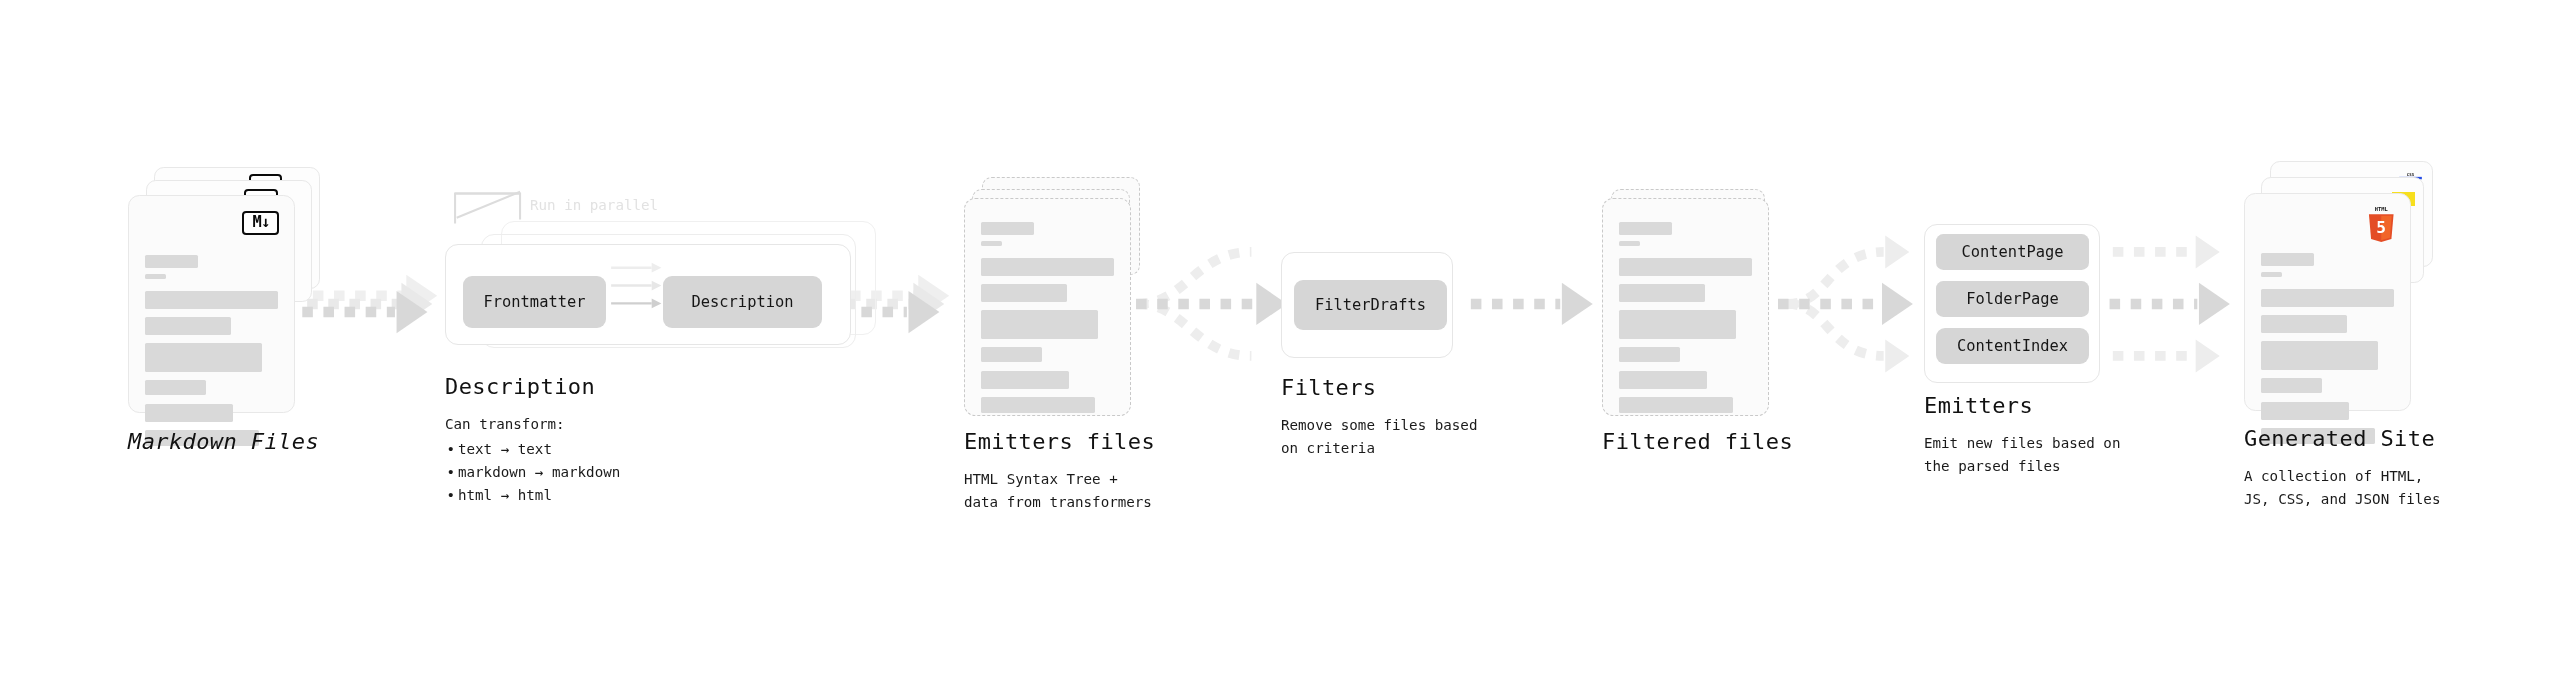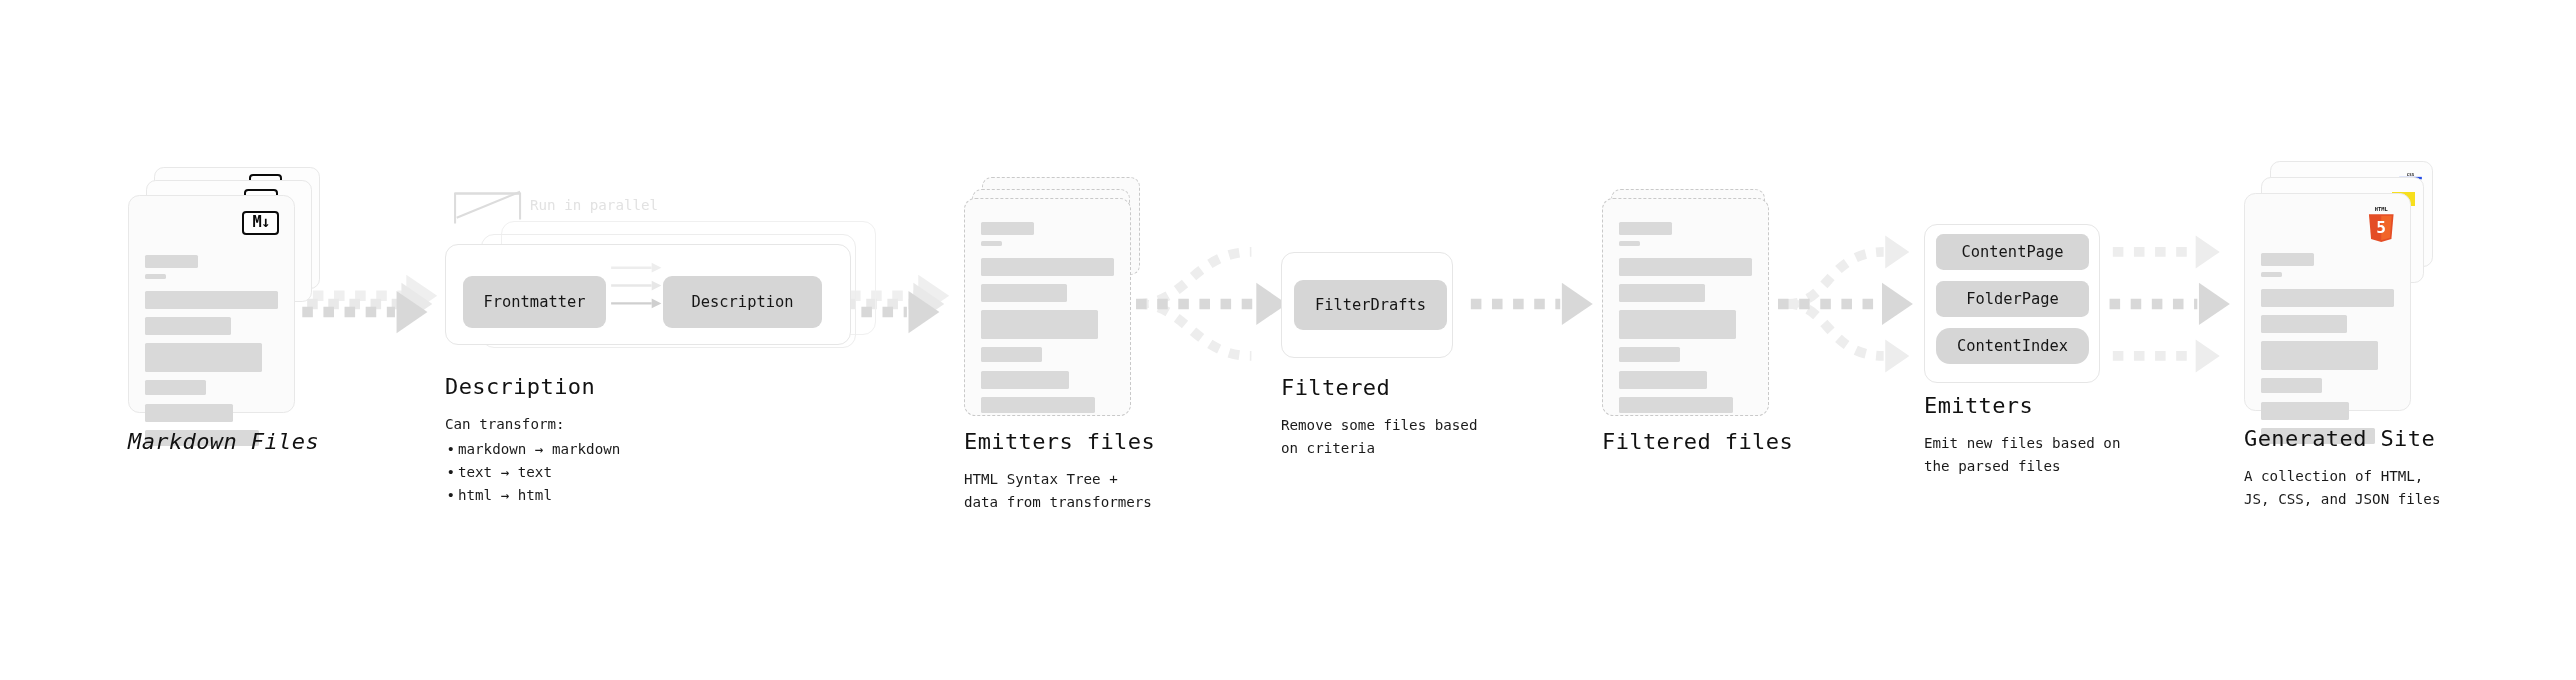--- a/index.html
+++ b/index.html
@@ -239,22 +239,22 @@
       <line x1="0" y1="56" x2="50" y2="56" stroke="#cfcfcf" stroke-width="3"></line>
       <polygon points="50,50 62,56 50,62" fill="#cfcfcf"></polygon>
     </svg>
 
     <div style="position:absolute; left:530px; top:197px; font-size:14.2px; color:#e2e2e2; white-space:nowrap;">Run in parallel</div>
 
     <div class="caption" style="left:445px; top:374px; width:341px;">
       <div class="title">Description</div>
       <div class="sub">Can transform:</div>
       <ul>
+        <li>text → text</li>
         <li>markdown → markdown</li>
-        <li>text → text</li>
         <li>html → html</li>
       </ul>
     </div>
   </div>
 
   <div>
     <div class="doccard dashed" style="left:982px; top:177px; width:158px; height:98px; border-radius:9.8px;"></div>
     <div class="doccard dashed" style="left:972px; top:189px; width:158px; height:98px; border-radius:9.8px;"></div>
 
     <div class="doccard dashed" style="left:964px; top:198px; width:167px; height:218px;">
@@ -275,21 +275,21 @@
       <div class="sub">HTML Syntax Tree +
 data from transformers</div>
     </div>
   </div>
 
   <div>
     <div class="panel" style="left:1281px; top:252px; width:172px; height:106px;"></div>
     <div class="pill" style="left:1294px; top:280px; width:153px; height:50px;">FilterDrafts</div>
 
     <div class="caption" style="left:1281px; top:375px; width:276px;">
-      <div class="title">Filtered</div>
+      <div class="title">Filters</div>
       <div class="sub">Remove some files based
 on criteria</div>
     </div>
   </div>
 
   <div>
     <div class="doccard dashed" style="left:1611px; top:189px; width:154px; height:89px; border-radius:9.8px;"></div>
 
     <div class="doccard dashed" style="left:1602px; top:198px; width:167px; height:218px;">
       <div class="bars" style="top:23px; left:16.3px; right:16.3px; gap:8.1px;">
@@ -306,21 +306,21 @@
 
     <div class="caption" style="left:1602px; top:429px; width:276px;">
       <div class="title">Filtered files</div>
     </div>
   </div>
 
   <div>
     <div class="panel" style="left:1924px; top:224px; width:176px; height:159px;"></div>
     <div class="pill" style="left:1936px; top:234px; width:153px; height:36px; border-radius:7.3px;">ContentPage</div>
     <div class="pill" style="left:1936px; top:281px; width:153px; height:36px; border-radius:7.3px;">FolderPage</div>
-    <div class="pill" style="left:1936px; top:328px; width:153px; height:36px; border-radius:14px;">ContentIndex</div>
+    <div class="pill" style="left:1936px; top:328px; width:153px; height:36px; border-radius:9px;">ContentIndex</div>
 
     <div class="caption" style="left:1924px; top:393px; width:293px;">
       <div class="title">Emitters</div>
       <div class="sub">Emit new files based on
 the parsed files</div>
     </div>
   </div>
 
   <div>
     <div class="doccard ghost" style="left:2270px; top:161px; width:163px; height:106px; border-radius:9.8px;"></div>

